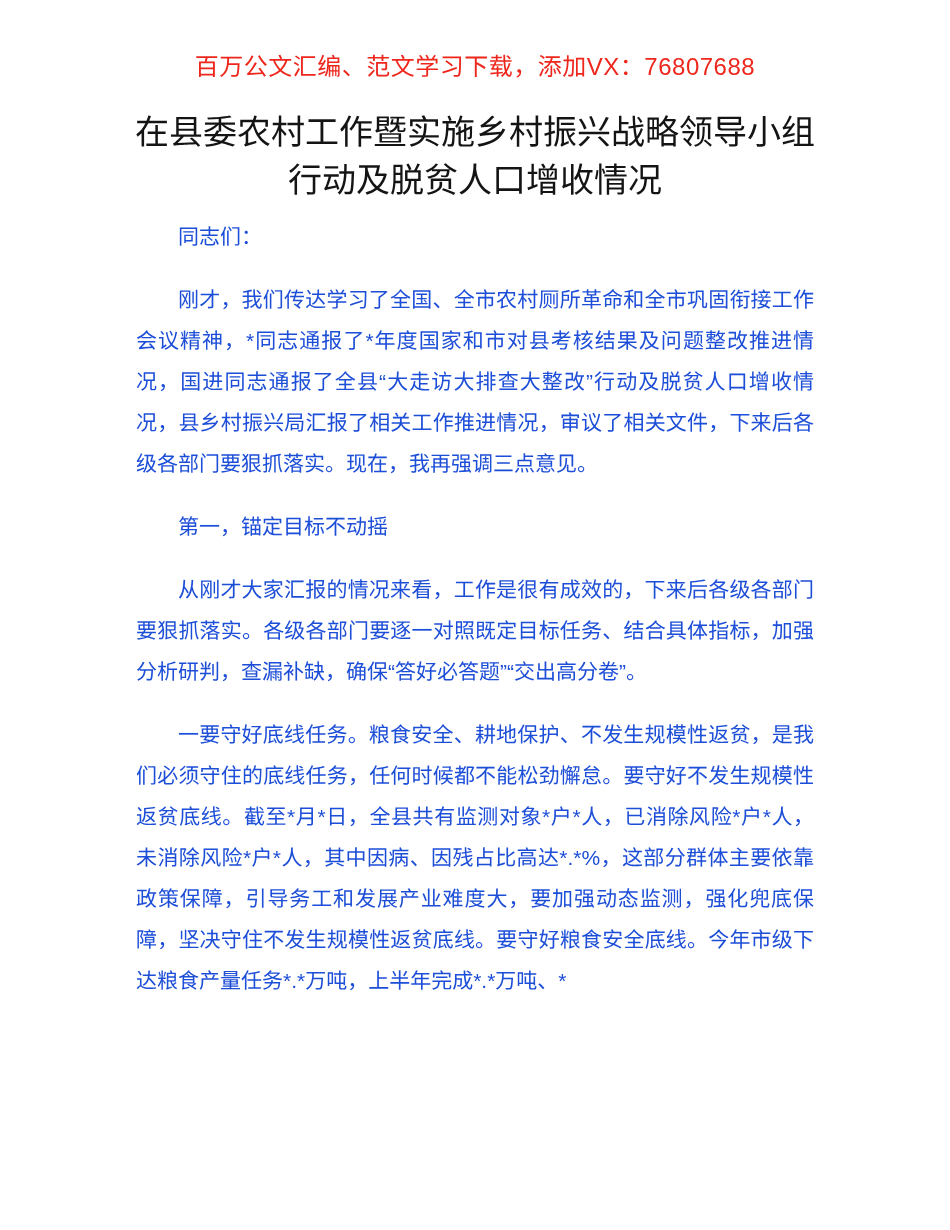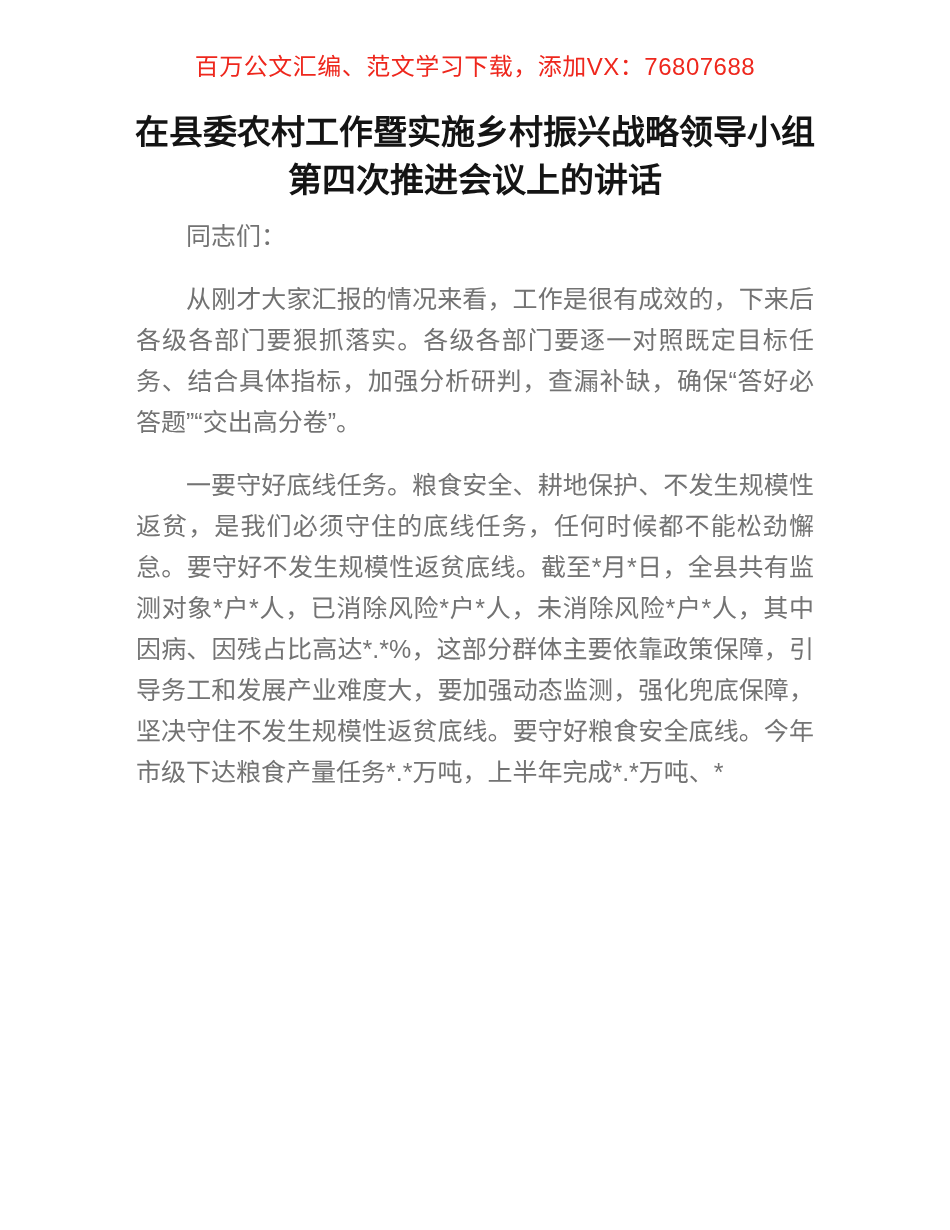--- a/index.html
+++ b/index.html
@@ -22,48 +22,50 @@
     font-size: 24px;
     line-height: 30px;
     letter-spacing: 0.5px;
     font-weight: 400;
   }
   .doc-title {
     margin-top: 26px;
     text-align: center;
     font-size: 34px;
     line-height: 48px;
-    font-weight: 700;
+    font-weight: 400;
     color: #141414;
   }
   .body-text {
     margin: 12px 136px 0 136px;
-    font-size: 25px;
+    font-size: 21px;
     line-height: 41px;
-    color: #737373;
+    color: #1d4ed8;
     text-align: justify;
     word-break: break-all;
   }
   .body-text p {
     margin: 0 0 22px 0;
     text-indent: 2em;
   }
   .body-text p:last-child { margin-bottom: 12px; }
 </style>
 </head>
 <body>
 
 <div class="page" style="background: rgb(255, 255, 255);">
 
   <div class="promo" style="color: rgb(238, 39, 29);">百万公文汇编、范文学习下载，添加VX：76807688</div>
 
   <div class="doc-title">
     <div>在县委农村工作暨实施乡村振兴战略领导小组</div>
-    <div>第四次推进会议上的讲话</div>
+    <div>行动及脱贫人口增收情况</div>
   </div>
 
   <div class="body-text">
     <p>同志们：</p>
+    <p>刚才，我们传达学习了全国、全市农村厕所革命和全市巩固衔接工作会议精神，*同志通报了*年度国家和市对县考核结果及问题整改推进情况，国进同志通报了全县“大走访大排查大整改”行动及脱贫人口增收情况，县乡村振兴局汇报了相关工作推进情况，审议了相关文件，下来后各级各部门要狠抓落实。现在，我再强调三点意见。</p>
+    <p>第一，锚定目标不动摇</p>
     <p>从刚才大家汇报的情况来看，工作是很有成效的，下来后各级各部门要狠抓落实。各级各部门要逐一对照既定目标任务、结合具体指标，加强分析研判，查漏补缺，确保“答好必答题”“交出高分卷”。</p>
     <p>一要守好底线任务。粮食安全、耕地保护、不发生规模性返贫，是我们必须守住的底线任务，任何时候都不能松劲懈怠。要守好不发生规模性返贫底线。截至*月*日，全县共有监测对象*户*人，已消除风险*户*人，未消除风险*户*人，其中因病、因残占比高达*.*%，这部分群体主要依靠政策保障，引导务工和发展产业难度大，要加强动态监测，强化兜底保障，坚决守住不发生规模性返贫底线。要守好粮食安全底线。今年市级下达粮食产量任务*.*万吨，上半年完成*.*万吨、*</p>
   </div>
 
 </div>
 
 </body></html>

